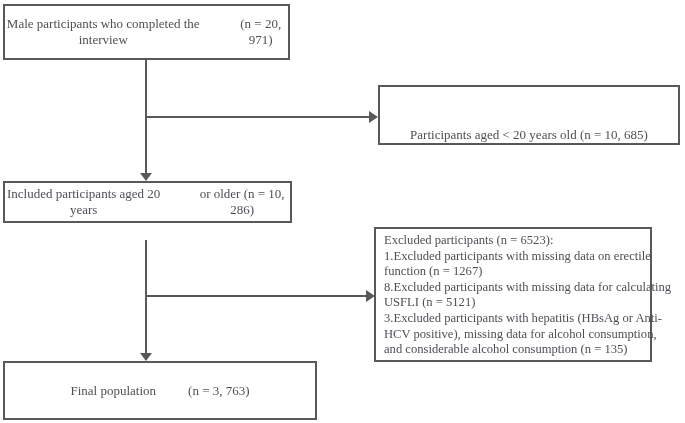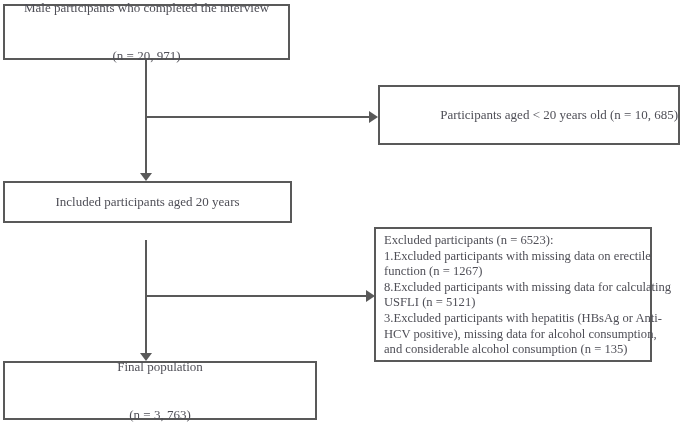--- a/index.html
+++ b/index.html
@@ -19,21 +19,21 @@
   .box {
     position: absolute;
     border: 2px solid #595959;
     background: #ffffff;
     box-sizing: border-box;
     font-size: 13px;
     line-height: 16px;
   }
   .box.centered {
     display: flex;
-    flex-direction: column;
+    flex-direction: row;
     justify-content: center;
     align-items: center;
     text-align: center;
     gap: 32px;
   }
   .box.lefttext {
     padding: 4px 8px 4px 8px;
     text-align: left;
   }
   .box.lefttext .tline {
@@ -95,20 +95,21 @@
 
   <div class="hline" id="hline1"></div>
   <div class="arrow-right" id="arrow2"></div>
 
   <div class="box centered" id="box-right1">
     <div>Participants aged &lt; 20 years old (n = 10, 685)</div>
   </div>
 
   <div class="box centered" id="box-middle">
     <div>Included participants aged 20 years</div>
+    <div>or older (n = 10, 286)</div>
   </div>
 
   <div class="vline" id="vline2"></div>
   <div class="arrow-down" id="arrow3"></div>
 
   <div class="hline" id="hline2"></div>
   <div class="arrow-right" id="arrow4"></div>
 
   <div class="box lefttext" id="box-excl">
     <div class="tline">Excluded participants (n = 6523):</div>

